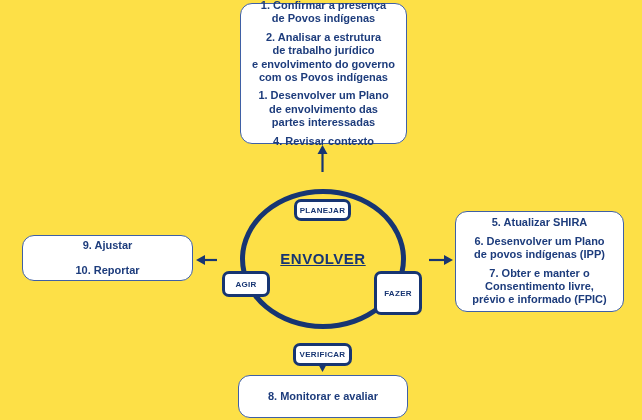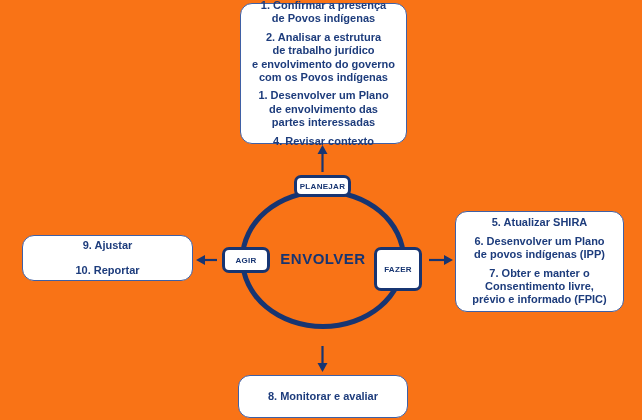--- a/index.html
+++ b/index.html
@@ -7,21 +7,21 @@
     --boxBorder: #3f60a5;
     --text: #1d3c7c;
   }
   * { margin: 0; padding: 0; box-sizing: border-box; }
   html, body { background: #ffffff; }
   body { font-family: "Liberation Sans", sans-serif; }
   .stage {
     position: relative;
     width: 642px;
     height: 420px;
-    background: #f97316;
+    background: #fde047;
     overflow: hidden;
   }
   .info-box {
     position: absolute;
     border: 1.5px solid var(--boxBorder);
     border-radius: 12px;
     background: #ffffff;
     display: flex;
     flex-direction: column;
     justify-content: center;
@@ -56,36 +56,38 @@
     border: 3px solid var(--navy);
     border-radius: 7px;
     display: flex;
     align-items: center;
     justify-content: center;
     color: var(--navy);
     font-weight: bold;
     font-size: 8px;
     letter-spacing: 0.3px;
     z-index: 3;
+    margin-top: 24px;
   }
   .badge-plan  { left: 294px; top: 175px; width: 57px; height: 22px; }
   .badge-do    { left: 374px; top: 247px; width: 48px; height: 44px; }
   .badge-check { left: 293px; top: 319px; width: 59px; height: 23px; }
   .badge-act   { left: 222px; top: 247px; width: 48px; height: 26px; }
 
   .center-label {
     position: absolute;
     left: 240px; top: 250px;
     width: 166px;
     text-align: center;
     color: var(--navy);
     font-weight: bold;
     font-size: 15px;
     letter-spacing: 0.5px;
     z-index: 2;
+    text-decoration: underline;
   }
   svg.arrows {
     position: absolute;
     left: 0; top: 0;
     width: 642px; height: 420px;
     color: var(--navy);
     pointer-events: none;
     z-index: 1;
   }
 </style>
@@ -124,20 +126,21 @@
   <div class="info-box box-check">
     <div class="item">8. Monitorar e avaliar</div>
   </div>
 
   <div class="ring"></div>
 
   <div class="center-label">ENVOLVER</div>
 
   <div class="badge badge-plan">PLANEJAR</div>
   <div class="badge badge-do">FAZER</div>
+  <div class="badge badge-check">VERIFICAR</div>
   <div class="badge badge-act">AGIR</div>
 
   <svg class="arrows" viewBox="0 0 642 420" xmlns="http://www.w3.org/2000/svg">
     <g>
       <line x1="322.5" y1="172" x2="322.5" y2="153" stroke="currentColor" stroke-width="2.2"></line>
       <polygon points="317.5,154 327.5,154 322.5,145" fill="currentColor"></polygon>
     </g>
     <g>
       <line x1="429" y1="260" x2="445" y2="260" stroke="currentColor" stroke-width="2.2"></line>
       <polygon points="444,255 444,265 453,260" fill="currentColor"></polygon>

